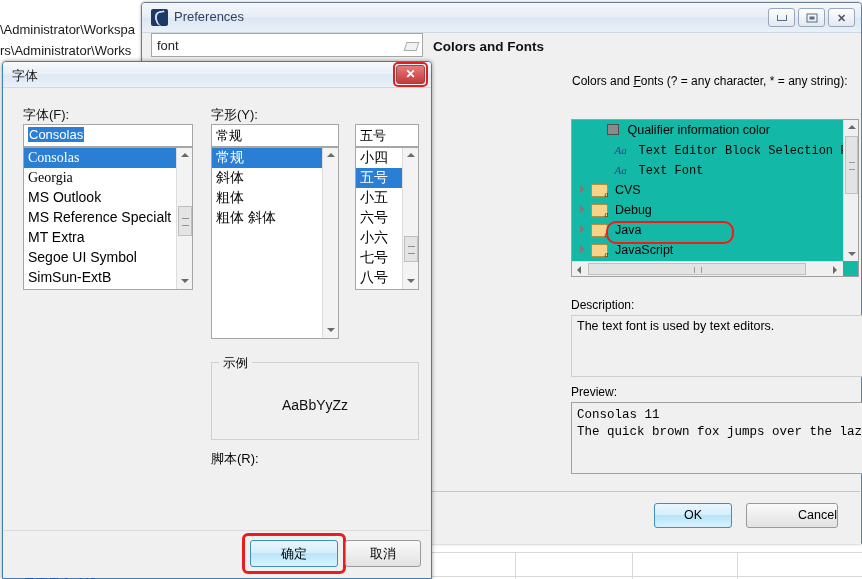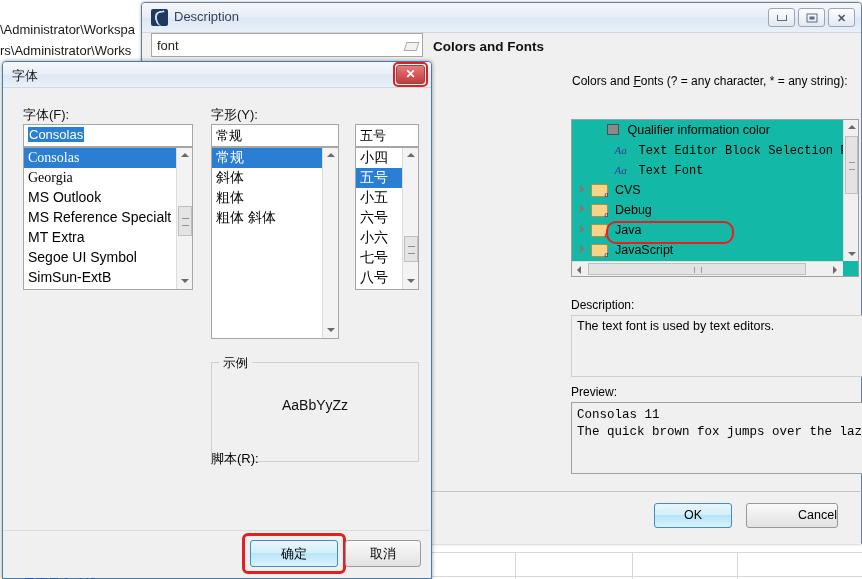--- a/index.html
+++ b/index.html
@@ -210,21 +210,21 @@
   .fd-sb .au{top:0;} .fd-sb .ad{bottom:0;}
   .fd-sb .au:after{content:"";position:absolute;left:4px;top:5px;
     border-left:4px solid transparent;border-right:4px solid transparent;border-bottom:4px solid #6a6a6a;}
   .fd-sb .ad:after{content:"";position:absolute;left:4px;top:5px;
     border-left:4px solid transparent;border-right:4px solid transparent;border-top:4px solid #6a6a6a;}
   .fd-sb .th{position:absolute;left:1px;width:14px;background:#e4e4e4;border:1px solid #bfbfbf;}
   .fd-sb .th:after{content:"";position:absolute;left:3px;top:50%;margin-top:-3px;width:7px;height:6px;
     border-top:1px solid #8f8f8f;border-bottom:1px solid #8f8f8f;}
 
   #fd-sample-group {
-    position:absolute; left:208px; top:300px; width:208px; height:100px;
+    position:absolute; left:208px; top:300px; width:208px; height:78px;
     border:1px solid #d0d0d0; background:#f0f0f0;
   }
   #fd-sample-legend { position:absolute; left:216px; top:293px; background:#f0f0f0; padding:0 4px; font-size:12.5px;}
   #fd-sample-text { position:absolute; left:0; right:0; top:34px; text-align:center; font-size:14px; color:#111;
     font-family:"Liberation Sans", sans-serif; }
 
   #fd-script-label { position:absolute; left:208px; top:388px; font-size:13px; }
   #fd-script {
     position:absolute; left:208px; top:415px; width:208px; height:24px;
     border:1px solid #a6a6a6; background:#fff; font-size:13px; padding:2px 4px;
@@ -269,21 +269,21 @@
   <div class="bg-table-line" style="left:430px; top:552px; width:432px; height:1px;"></div>
   <div class="bg-table-line" style="left:515px; top:552px; width:1px; height:27px;"></div>
   <div class="bg-table-line" style="left:632px; top:552px; width:1px; height:27px;"></div>
   <div class="bg-table-line" style="left:737px; top:552px; width:1px; height:27px;"></div>
   <div class="bg-table-line" style="left:430px; top:576px; width:432px; height:1px;"></div>
 
   <div id="prefs">
 
     <div id="prefs-titlebar">
       <div id="prefs-icon"></div>
-      <div id="prefs-title">Description</div>
+      <div id="prefs-title">Preferences</div>
       <div class="wbtn" id="wb-min">
           <span class="g"></span>
         </div>
       <div class="wbtn" id="wb-max">
           <span class="g"></span>
         </div>
       <div class="wbtn" id="wb-close">
           <span class="g">✕</span>
         </div>
     </div>

